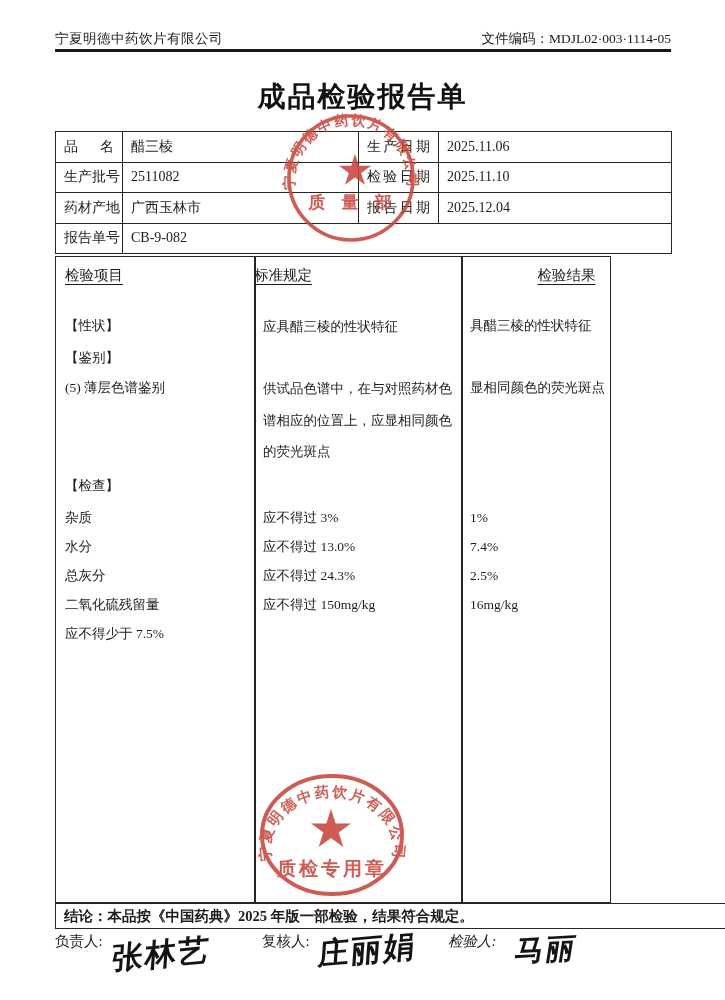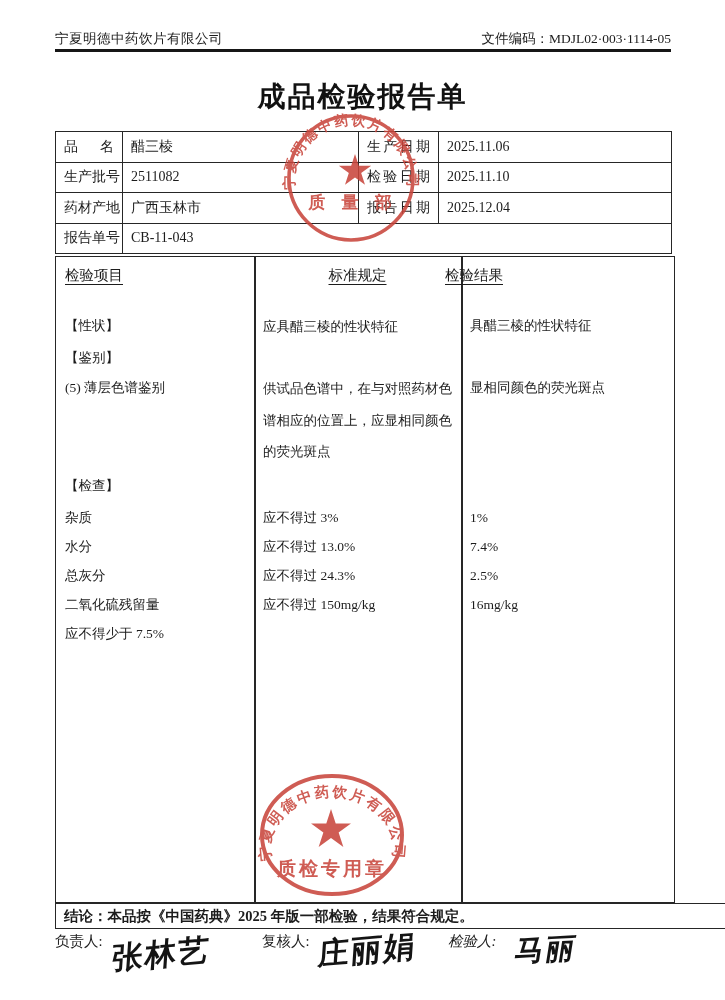--- a/index.html
+++ b/index.html
@@ -24,29 +24,29 @@
 
   
   table.info { position:absolute; left:55px; top:131px; width:616px;
                border-collapse:collapse; table-layout:fixed; }
   table.info td { border:1.5px solid #262626; height:30.5px;
                   font-size:14px; padding:0 8px; vertical-align:middle; white-space:nowrap; }
   td.lbl { text-align:justify; text-align-last:justify; }
   td.val { padding-left:9px; }
 
   
-  .main-box { left:55px; top:256px; width:620px; height:647px; border:1.6px solid #262626; }
+  .main-box { left:55px; top:256px; width:556px; height:647px; border:1.6px solid #262626; }
   .vline { position:absolute; top:0; bottom:0; width:1.5px; background:#262626; }
   .vl1 { left:198px; } .vl2 { left:405px; }
   .mt-header { position:absolute; left:0; top:9px; width:100%; height:36px; }
   .mt-h { position:absolute; font-size:14.5px; text-decoration:underline;
           text-underline-offset:4px; text-decoration-thickness:1px; }
   .mt-h1 { left:9px; }
-  .mt-h2 { left:198px; width:207px; text-align:center; }
-  .mt-h3 { left:389px; width:211px; }
+  .mt-h2 { left:198px; width:207px; text-align:left; }
+  .mt-h3 { left:405px; width:211px; text-align:center; }
   .mt-body { position:absolute; left:0; top:46px; width:100%;
              display:grid; grid-template-columns:198px 207px 211px; }
   .mt-body > div { font-size:13.5px; line-height:30.5px; padding:0 6px 0 9px; }
   .c2 { line-height:31.5px !important; }
   .sp8 { height:8px; grid-column:1 / 4; }
 
   
   .concl-box { left:55px; top:903px; width:724px; height:26px; border:1.6px solid #262626;
                display:flex; align-items:center; padding-left:8px; font-size:14.5px; }
   .concl-box span { font-weight:600; }
@@ -96,21 +96,21 @@
     <td class="val">2025.11.10</td>
   </tr>
   <tr>
     <td class="lbl">药材产地</td>
     <td class="val">广西玉林市</td>
     <td class="lbl">报告日期</td>
     <td class="val">2025.12.04</td>
   </tr>
   <tr>
     <td class="lbl">报告单号</td>
-    <td class="val" colspan="3">CB-11-043</td>
+    <td class="val" colspan="3">CB-9-082</td>
   </tr>
 </tbody>
   </table>
 
 <div class="abs main-box">
   <div class="vline vl1"></div>
   <div class="vline vl2"></div>
   <div class="mt-header">
     <span class="mt-h mt-h1">检验项目</span>
     <span class="mt-h mt-h2">标准规定</span>

